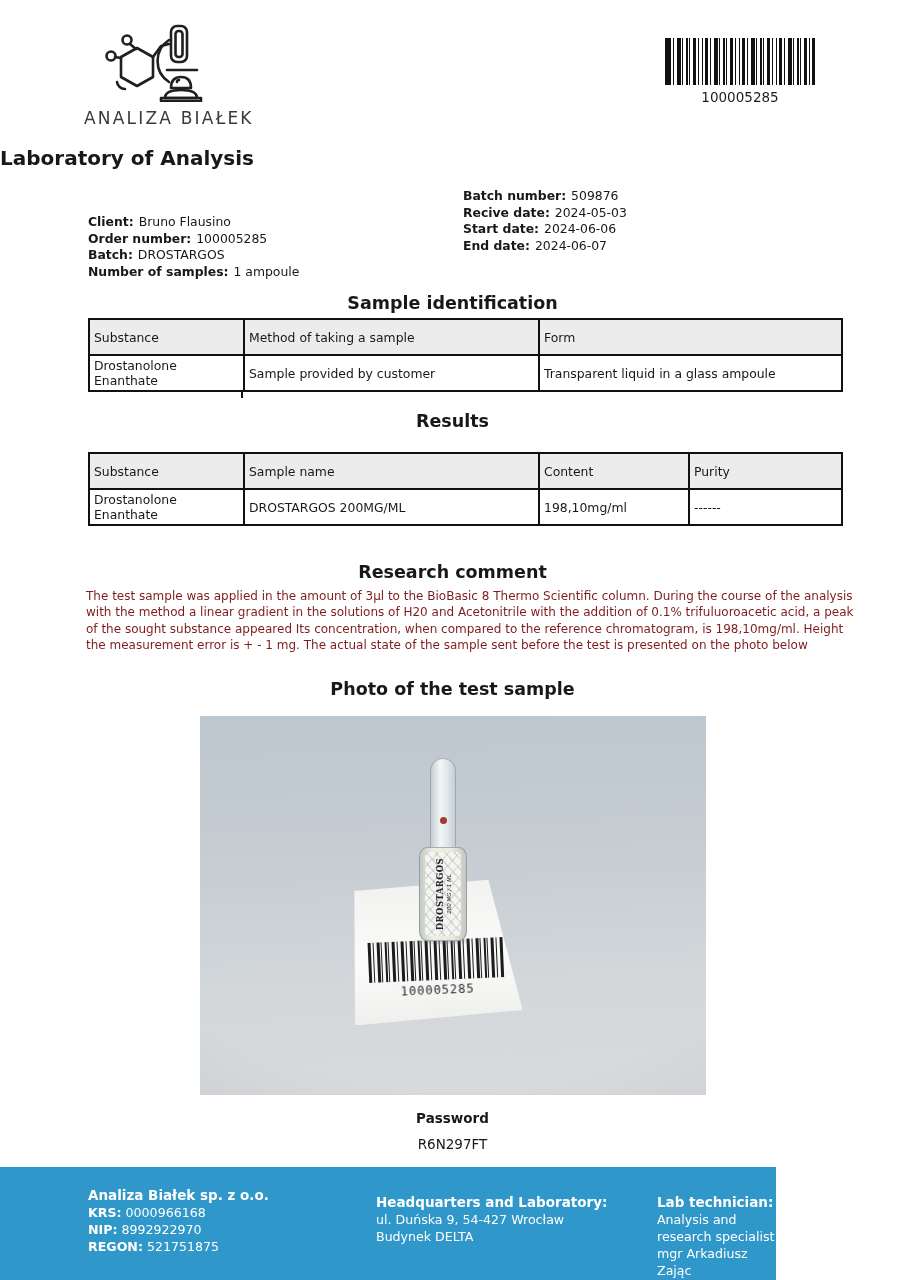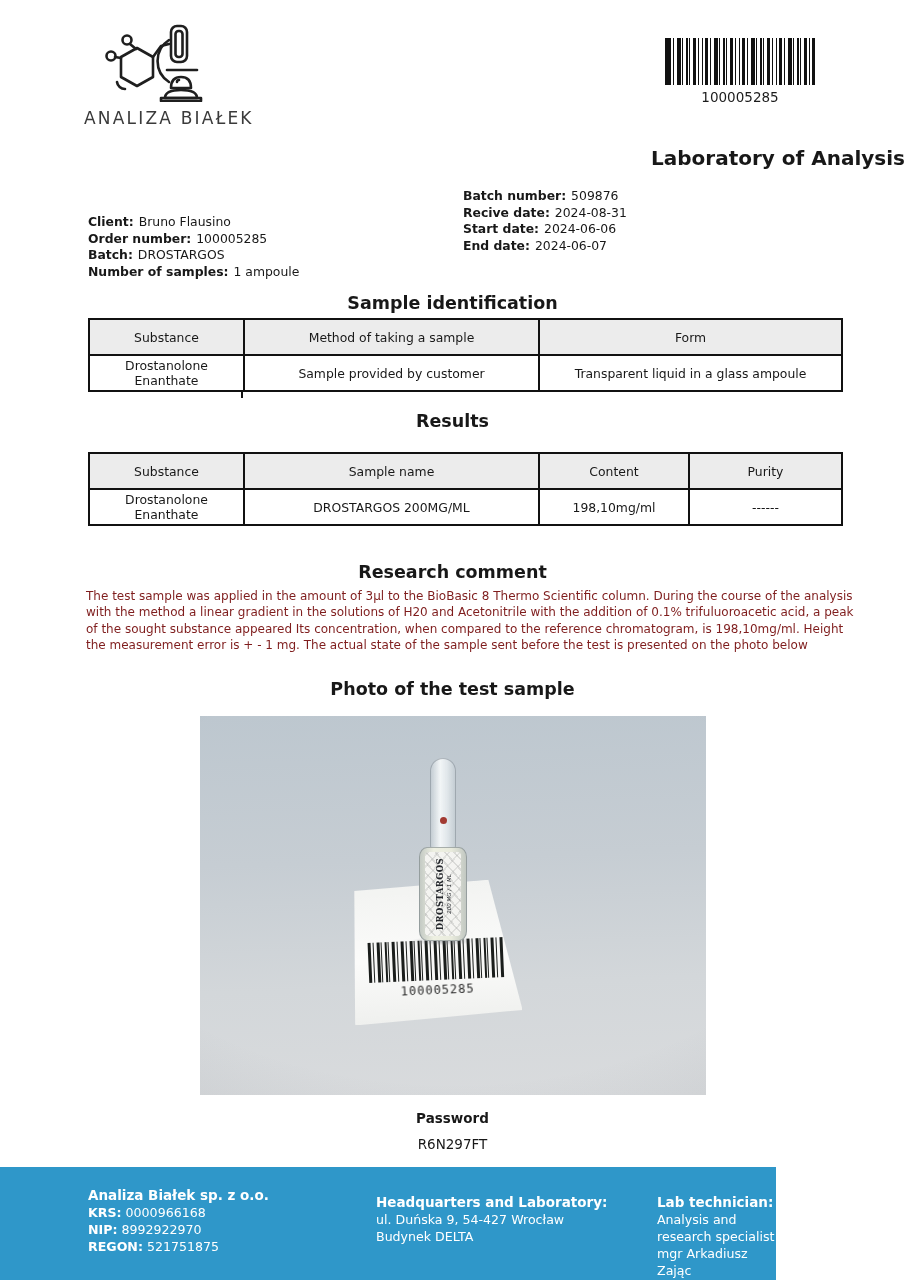--- a/index.html
+++ b/index.html
@@ -23,32 +23,32 @@
       #111 0 3px, #fff 3px 5px, #111 5px 6px, #fff 6px 9px,
       #111 9px 13px, #fff 13px 14px, #111 14px 15px, #fff 15px 18px,
       #111 18px 20px, #fff 20px 21px, #111 21px 22px, #fff 22px 25px,
       #111 25px 28px, #fff 28px 30px, #111 30px 31px, #fff 31px 34px,
       #111 34px 35px, #fff 35px 37px);
     border-left:3px solid #111; border-right:3px solid #111;
   }
   .hbarcode-num { margin-top:4px; font-size:13.5px; color:#1c1c1c; }
 
   
-  .doc-title { top:146px; left:0; width:100%; text-align:right; font-size:20px; font-weight:bold; }
+  .doc-title { top:146px; left:0; width:100%; text-align:left; font-size:20px; font-weight:bold; }
   .sec-h { left:0; width:100%; text-align:center; font-size:17.5px; font-weight:bold; }
 
   
   .info { top:188px; left:88px; width:770px; font-size:12.4px; line-height:16.6px; }
   .info-col { position:absolute; top:0; }
   .info-col.l { left:0;margin-top:26px; } .info-col.r { left:375px; }
   .info b { margin-right:5px; }
 
   
   .ctable { border-collapse:collapse; width:753px; table-layout:fixed; background:#fff; }
-  .ctable th, .ctable td { border:2px solid #111; text-align:center; font-weight:normal; font-size:12.4px; height:36px; padding:0 4px; }
+  .ctable th, .ctable td { border:2px solid #111; text-align:left; font-weight:normal; font-size:12.4px; height:36px; padding:0 4px; }
   .ctable th { background:#ececec; }
   .t1 { top:318px; left:88px; }
   .t2 { top:452px; left:88px; }
   .tick { left:241px; top:390px; width:2px; height:8px; background:#111; }
 
   
   .comment { top:588px; left:86px; width:770px; font-size:12px; line-height:16.4px; color:#7f1d1d; }
 
   
   .photo {
@@ -162,21 +162,21 @@
 
   <div class="abs info">
     <div class="info-col l">
       <div><b>Client:</b><span>Bruno Flausino</span></div>
       <div><b>Order number:</b><span>100005285</span></div>
       <div><b>Batch:</b><span>DROSTARGOS</span></div>
       <div><b>Number of samples:</b><span>1 ampoule</span></div>
     </div>
     <div class="info-col r">
       <div><b>Batch number:</b><span>509876</span></div>
-      <div><b>Recive date:</b><span>2024-08-31</span></div>
+      <div><b>Recive date:</b><span>2024-05-03</span></div>
       <div><b>Start date:</b><span>2024-06-06</span></div>
       <div><b>End date:</b><span>2024-06-07</span></div>
     </div>
   </div>
 
   <div class="abs sec-h" style="top:293px">Sample identification</div>
   <table class="abs ctable t1">
     <colgroup>
         <col style="width:155px">
         <col style="width:295px">

